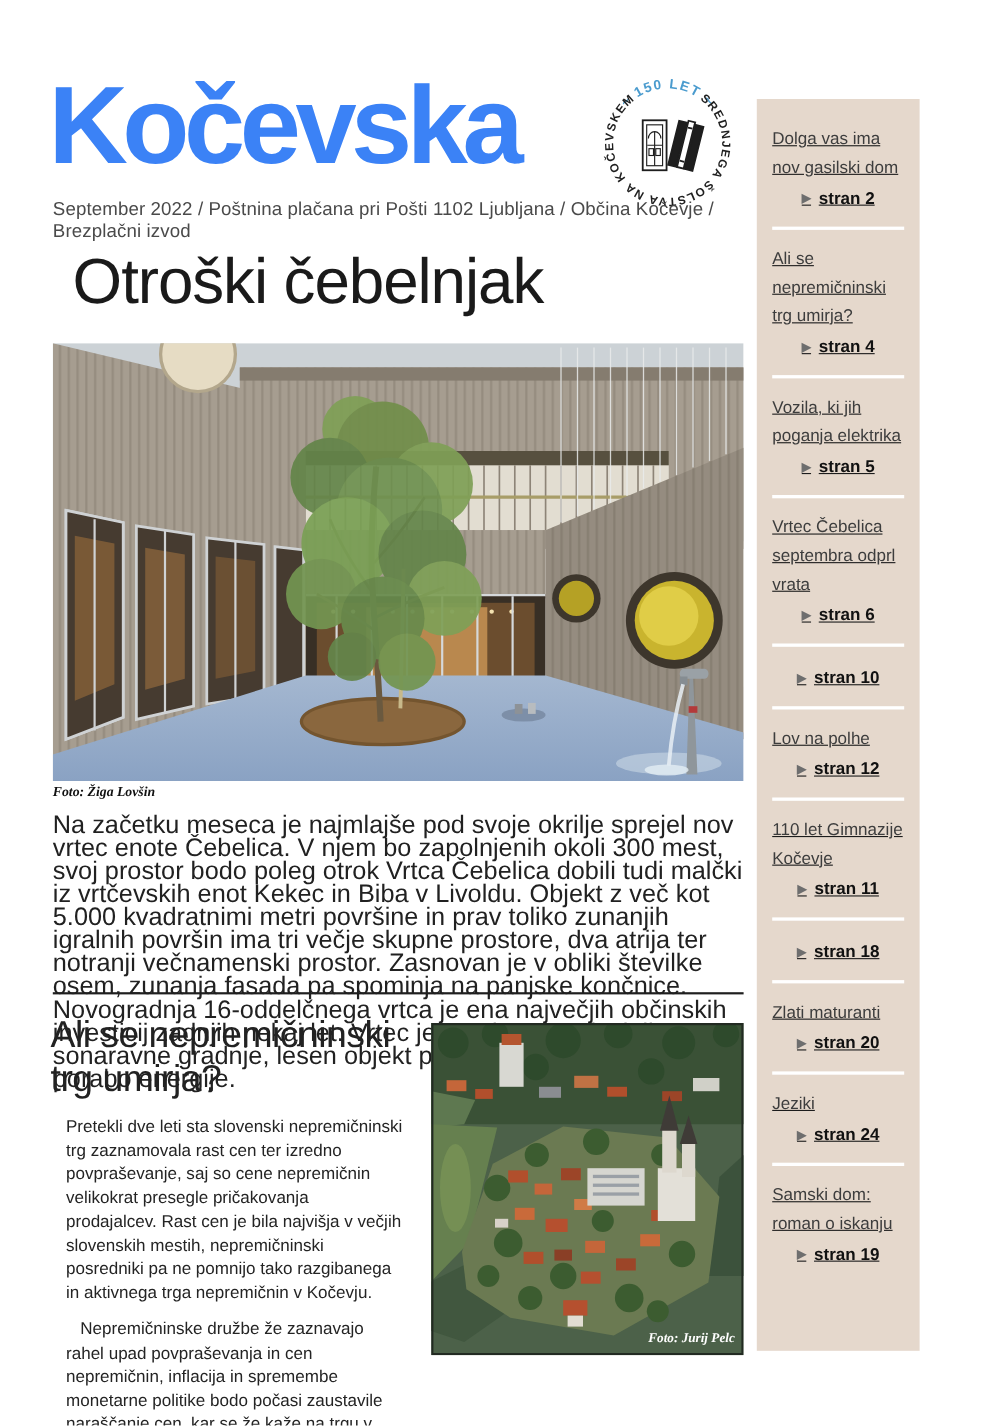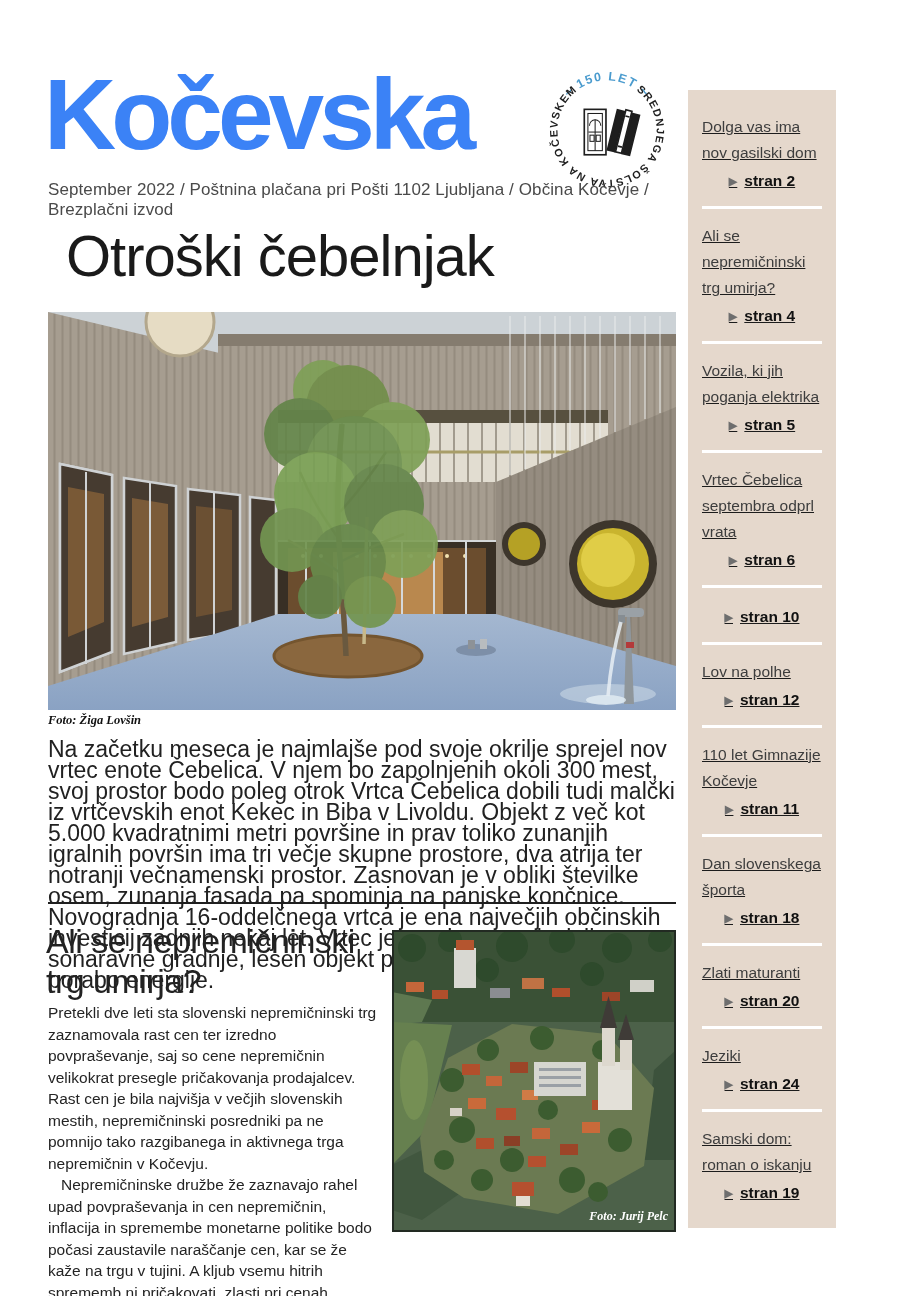--- a/index.html
+++ b/index.html
@@ -13,21 +13,21 @@
   .headline1{position:absolute;left:45px;top:226px;width:640px;font-size:58px;font-weight:300;letter-spacing:-1px;color:#1a1a1a;line-height:1.05;margin-left:21px;}
   .photo1{position:absolute;left:48px;top:312px;width:628px;height:398px;}
   .credit1{position:absolute;left:48px;top:713px;width:628px;font-family:"Liberation Serif",serif;font-style:italic;font-weight:bold;font-size:12.5px;color:#111;}
   .body1{position:absolute;left:48px;top:739px;width:629px;font-size:23px;line-height:21px;color:#212121;}
 
   .rule{position:absolute;left:48px;top:902px;width:628px;height:2px;background:#1f1f1f;}
 
   .headline2{position:absolute;left:46px;top:922px;width:345px;font-size:34px;font-weight:300;letter-spacing:-.5px;color:#222;line-height:1.17;}
   .body2{position:absolute;left:48px;top:1002px;width:331px;font-size:15.5px;line-height:21.5px;color:#242424;}
   .body2 .p2{text-indent:13px;margin-top:0;}
-  .body2 p{margin:0;}
+  .body2 p{margin:12px;}
   .photo2{position:absolute;left:392px;top:930px;width:284px;height:302px;}
 
   .sidebar{position:absolute;left:688px;top:90px;width:148px;height:1138px;background:#E5D8CC;box-sizing:border-box;padding:22px 14px 10px 14px;display:flex;flex-direction:column;text-decoration:underline;}
   .side-item{padding:2px 0 6px 0;}
   .side-title{font-size:15.5px;line-height:26px;color:#3d3d3d;}
   .side-page{text-align:center;font-size:15.5px;font-weight:bold;color:#111;margin-top:6px;white-space:nowrap;}
   .tri{color:#6e6e6e;font-size:11px;margin-right:7px;position:relative;top:-1px;}
   .side-divider{height:3px;background:#ffffff;margin:10px 0 12px 0;flex:none;}
 </style>
 </head>
@@ -346,21 +346,20 @@
       <div class="side-title">Lov na polhe</div>
       <div class="side-page"><span class="tri">▶</span><span>stran 12</span></div>
     </div>
     <div class="side-divider"></div>
     <div class="side-item">
       <div class="side-title">110 let Gimnazije Kočevje</div>
       <div class="side-page"><span class="tri">▶</span><span>stran 11</span></div>
     </div>
     <div class="side-divider"></div>
     <div class="side-item">
-      <div class="side-title">Dan slovenskega športa</div>
       <div class="side-page"><span class="tri">▶</span><span>stran 18</span></div>
     </div>
     <div class="side-divider"></div>
     <div class="side-item">
       <div class="side-title">Zlati maturanti</div>
       <div class="side-page"><span class="tri">▶</span><span>stran 20</span></div>
     </div>
     <div class="side-divider"></div>
     <div class="side-item">
       <div class="side-title">Jeziki</div>

